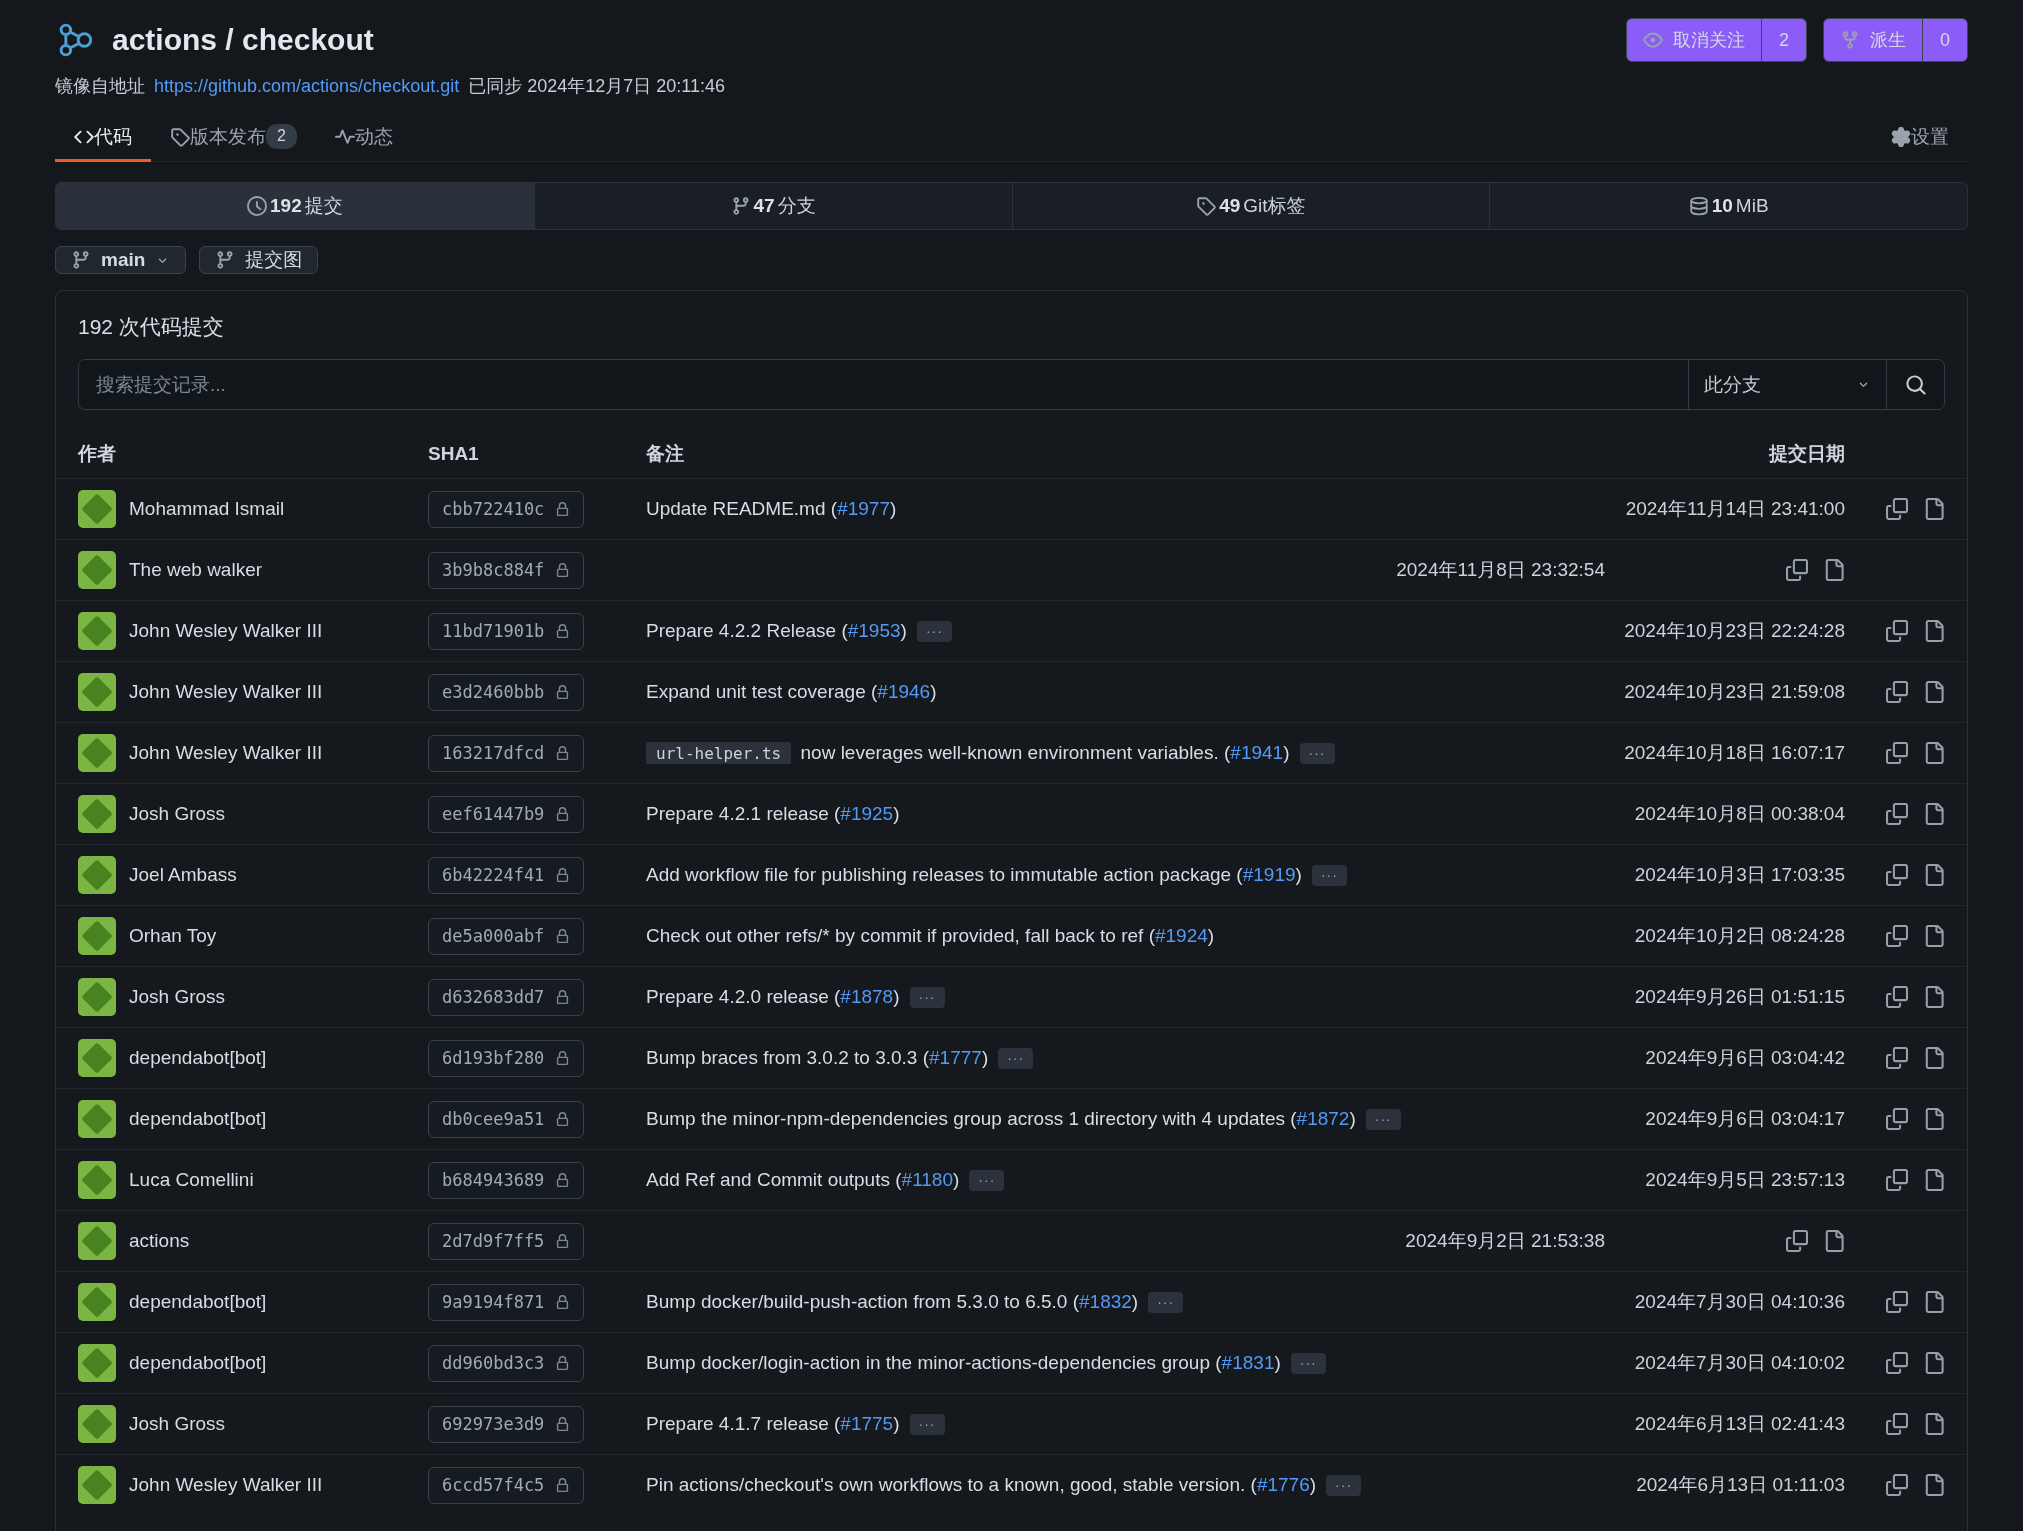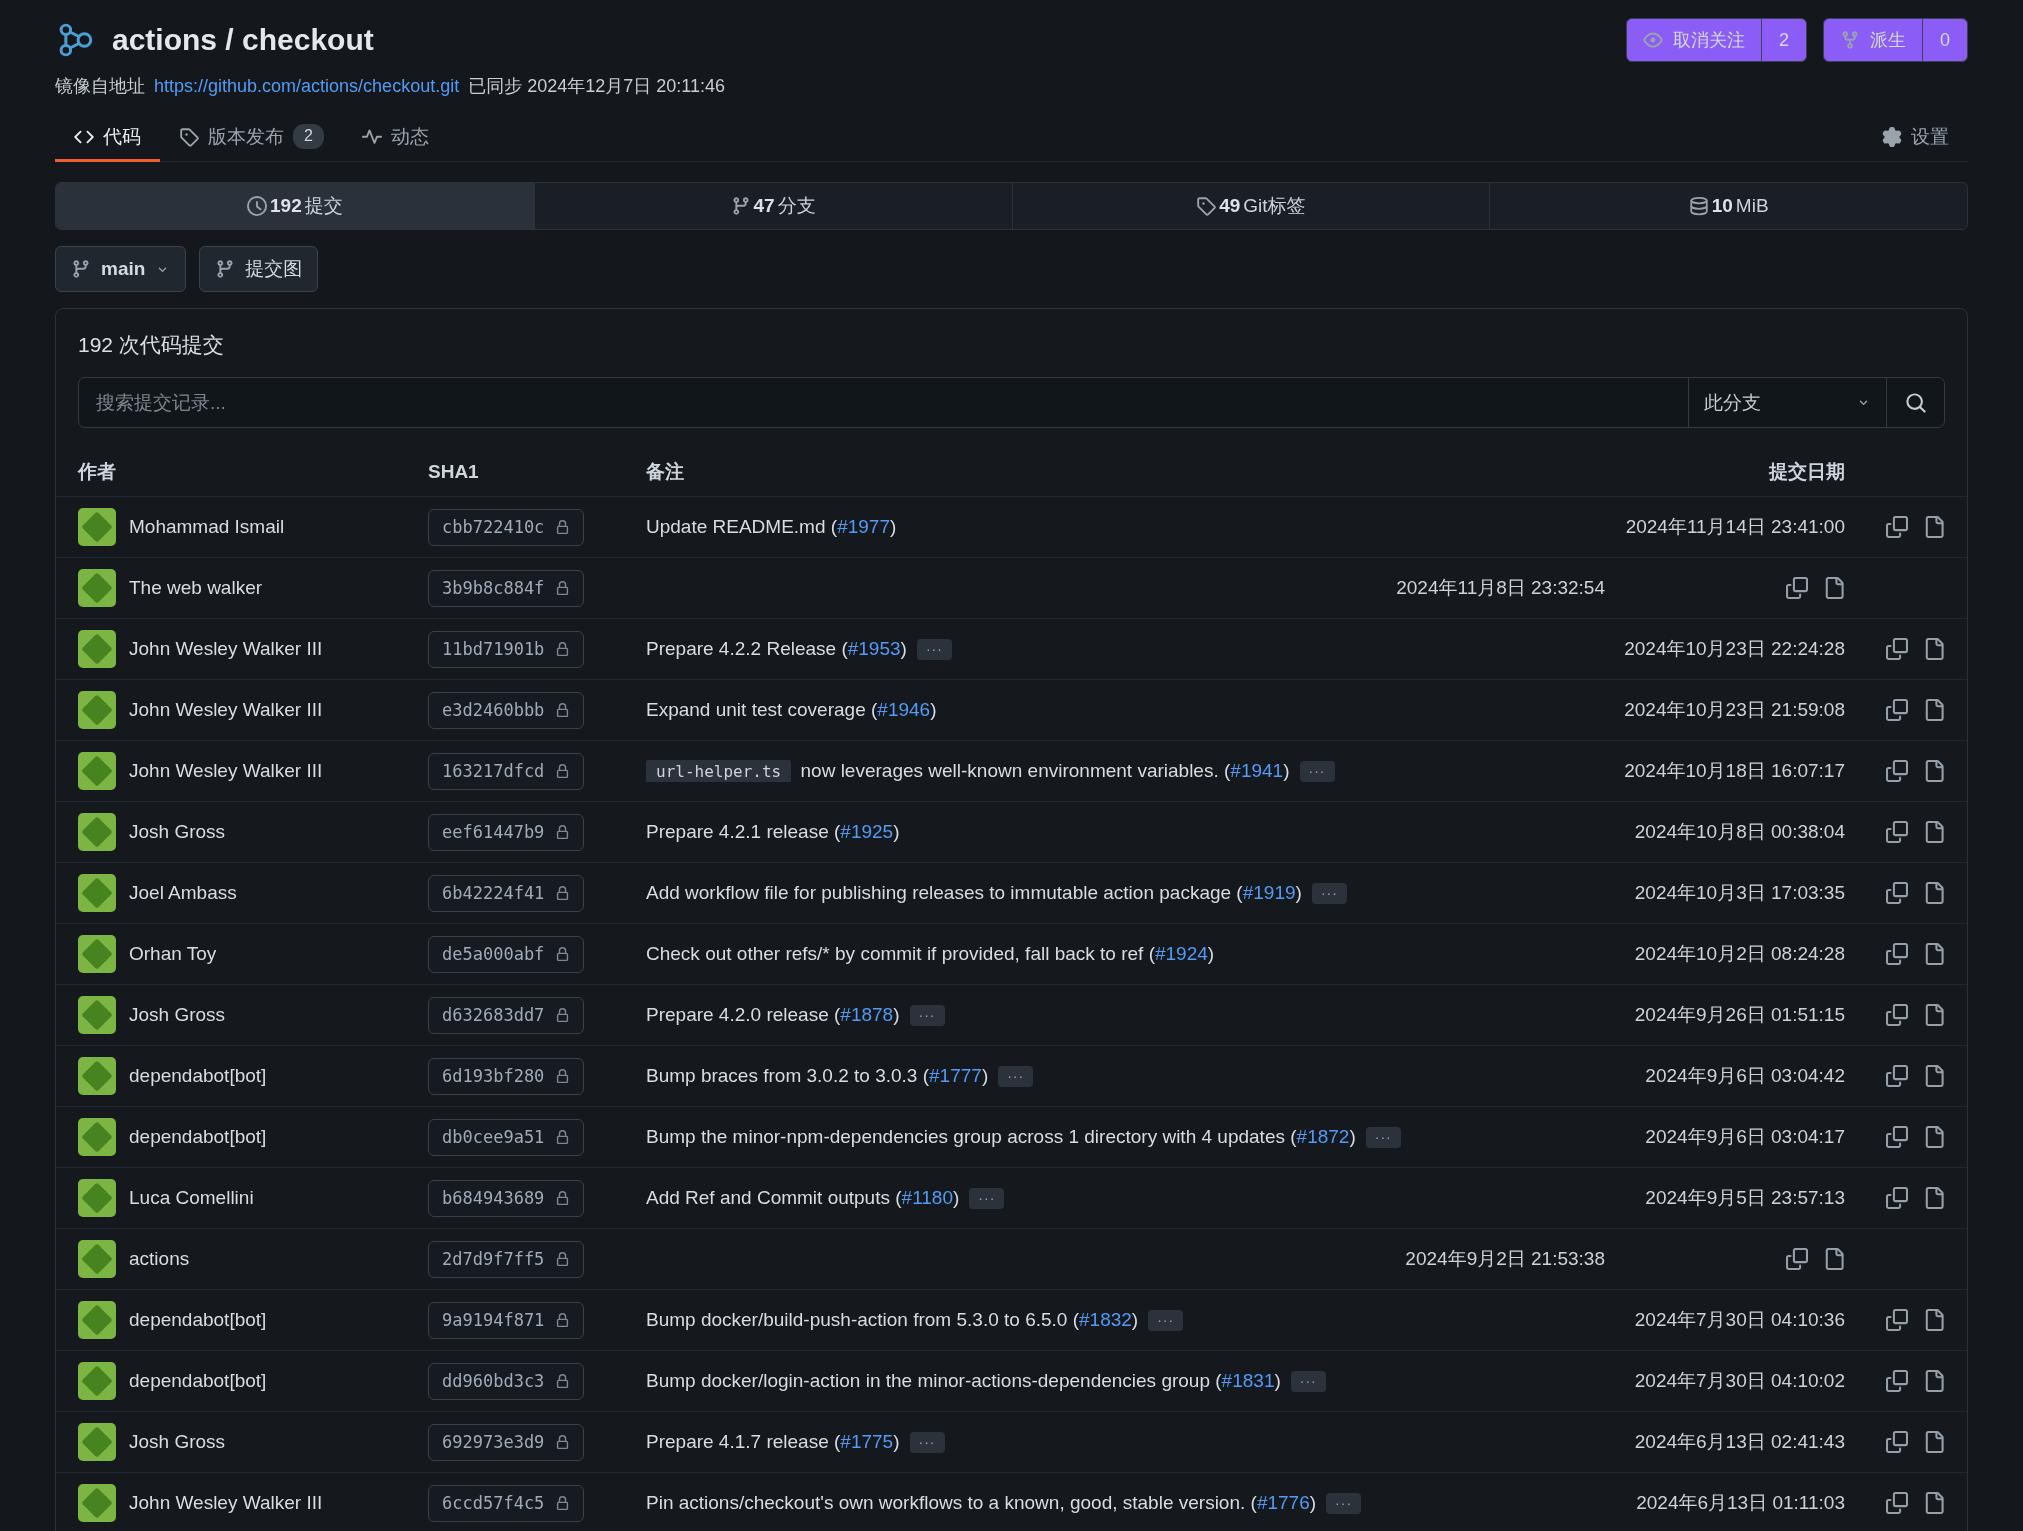--- a/index.html
+++ b/index.html
@@ -27,37 +27,37 @@
   h1.repo-title{font-size:30px;font-weight:600;margin:0;color:#e3e8ee}
   .header-actions{margin-left:auto;display:flex;gap:16px}
   .btn-group{display:flex;align-items:stretch;height:44px;background:#8b5cf6;border:1px solid var(--btn-border);border-radius:6px;overflow:hidden;font-size:18px}
   .bg-main{display:flex;align-items:center;gap:10px;padding:0 16px;color:var(--text);background:none;border:none;font-size:18px}
   .bg-count{display:flex;align-items:center;padding:0 17px;border-left:1px solid var(--btn-border);color:var(--text)}
   .mirror-row{display:flex;gap:9px;margin-top:12px;font-size:18px;color:#c6cdd5;align-items:center}
   .mirror-row a{color:var(--link)}
 
   
   .tabs{display:flex;align-items:stretch;margin-top:14px;border-bottom:1px solid var(--border-soft);height:50px}
-  .tab{display:flex;align-items:center;gap:9px;padding:0 19px;color:var(--text-soft);font-size:19px;position:relative}
+  .tab{display:flex;align-items:center;padding:0 19px;color:var(--text-soft);font-size:19px;position:relative}
   .tab .ic{color:inherit;width:20px;height:20px}
   .tab.active{color:#e7ebf0}
   .tab.active::after{content:"";position:absolute;left:0;right:0;bottom:-1px;height:3px;background:var(--accent)}
   .tab-badge{background:#333b44;border-radius:11px;padding:2px 11px;font-size:16px;color:#cfd6de;line-height:1.3}
   .tab-settings{margin-left:auto}
 
   
   .stats{display:grid;grid-template-columns:repeat(4,1fr);margin-top:20px;border:1px solid var(--border);border-radius:6px;overflow:hidden;background:#191f25}
   .seg{display:flex;align-items:center;justify-content:center;gap:3px;height:46px;color:#cdd4dc;border-left:1px solid var(--border);font-size:19px}
   .seg:first-child{border-left:none}
   .seg.active{background:#2a313a}
   .seg b{font-weight:700;color:#dde2e9}
 
   
   .toolbar{display:flex;gap:13px;margin-top:16px}
-  .btn{display:inline-flex;align-items:center;gap:10px;height:46px;padding:0 15px;background:var(--btn-bg);border:1px solid var(--btn-border);border-radius:6px;color:var(--text);font-size:19px}
+  .btn{display:inline-flex;align-items:center;gap:10px;height:28px;padding:0 15px;background:var(--btn-bg);border:1px solid var(--btn-border);border-radius:6px;color:var(--text);font-size:19px}
   .btn .caret{width:15px;height:15px}
   .btn-branch .label{font-weight:700}
 
   
   .panel{margin-top:16px;border:1px solid var(--border);border-radius:8px;background:var(--panel);min-height:1300px}
   .panel-title{font-size:21px;font-weight:500;color:#dbe0e7;margin:0;padding:22px 22px 0}
   .search-row{padding:18px 22px 20px}
   .search-group{display:flex;height:51px;border:1px solid #333b44;border-radius:7px;overflow:hidden;background:#11161b}
   .search-input{flex:1;background:transparent;border:none;outline:none;padding:0 17px;color:var(--text);font-size:19px}
   .search-input::placeholder{color:var(--muted)}

